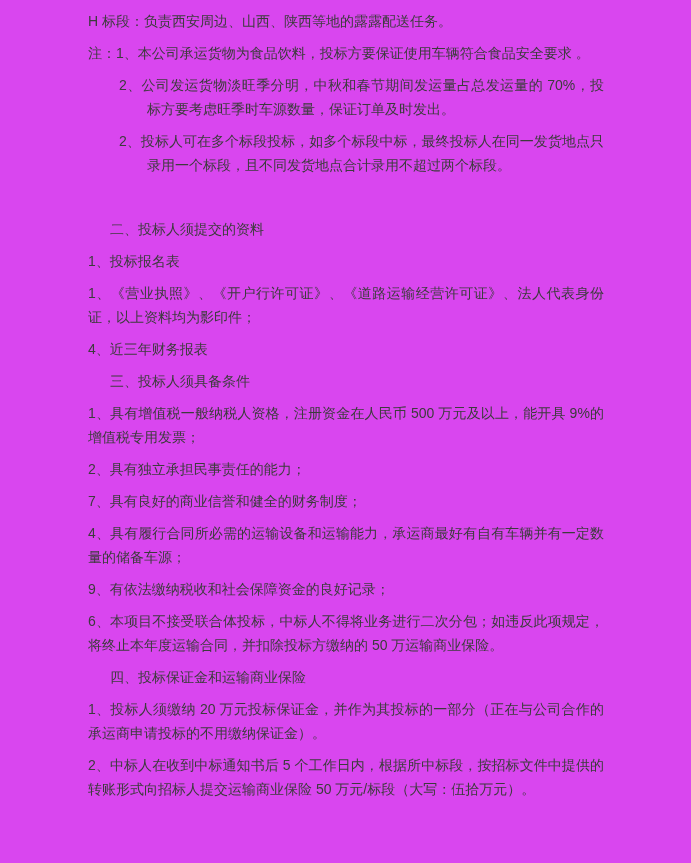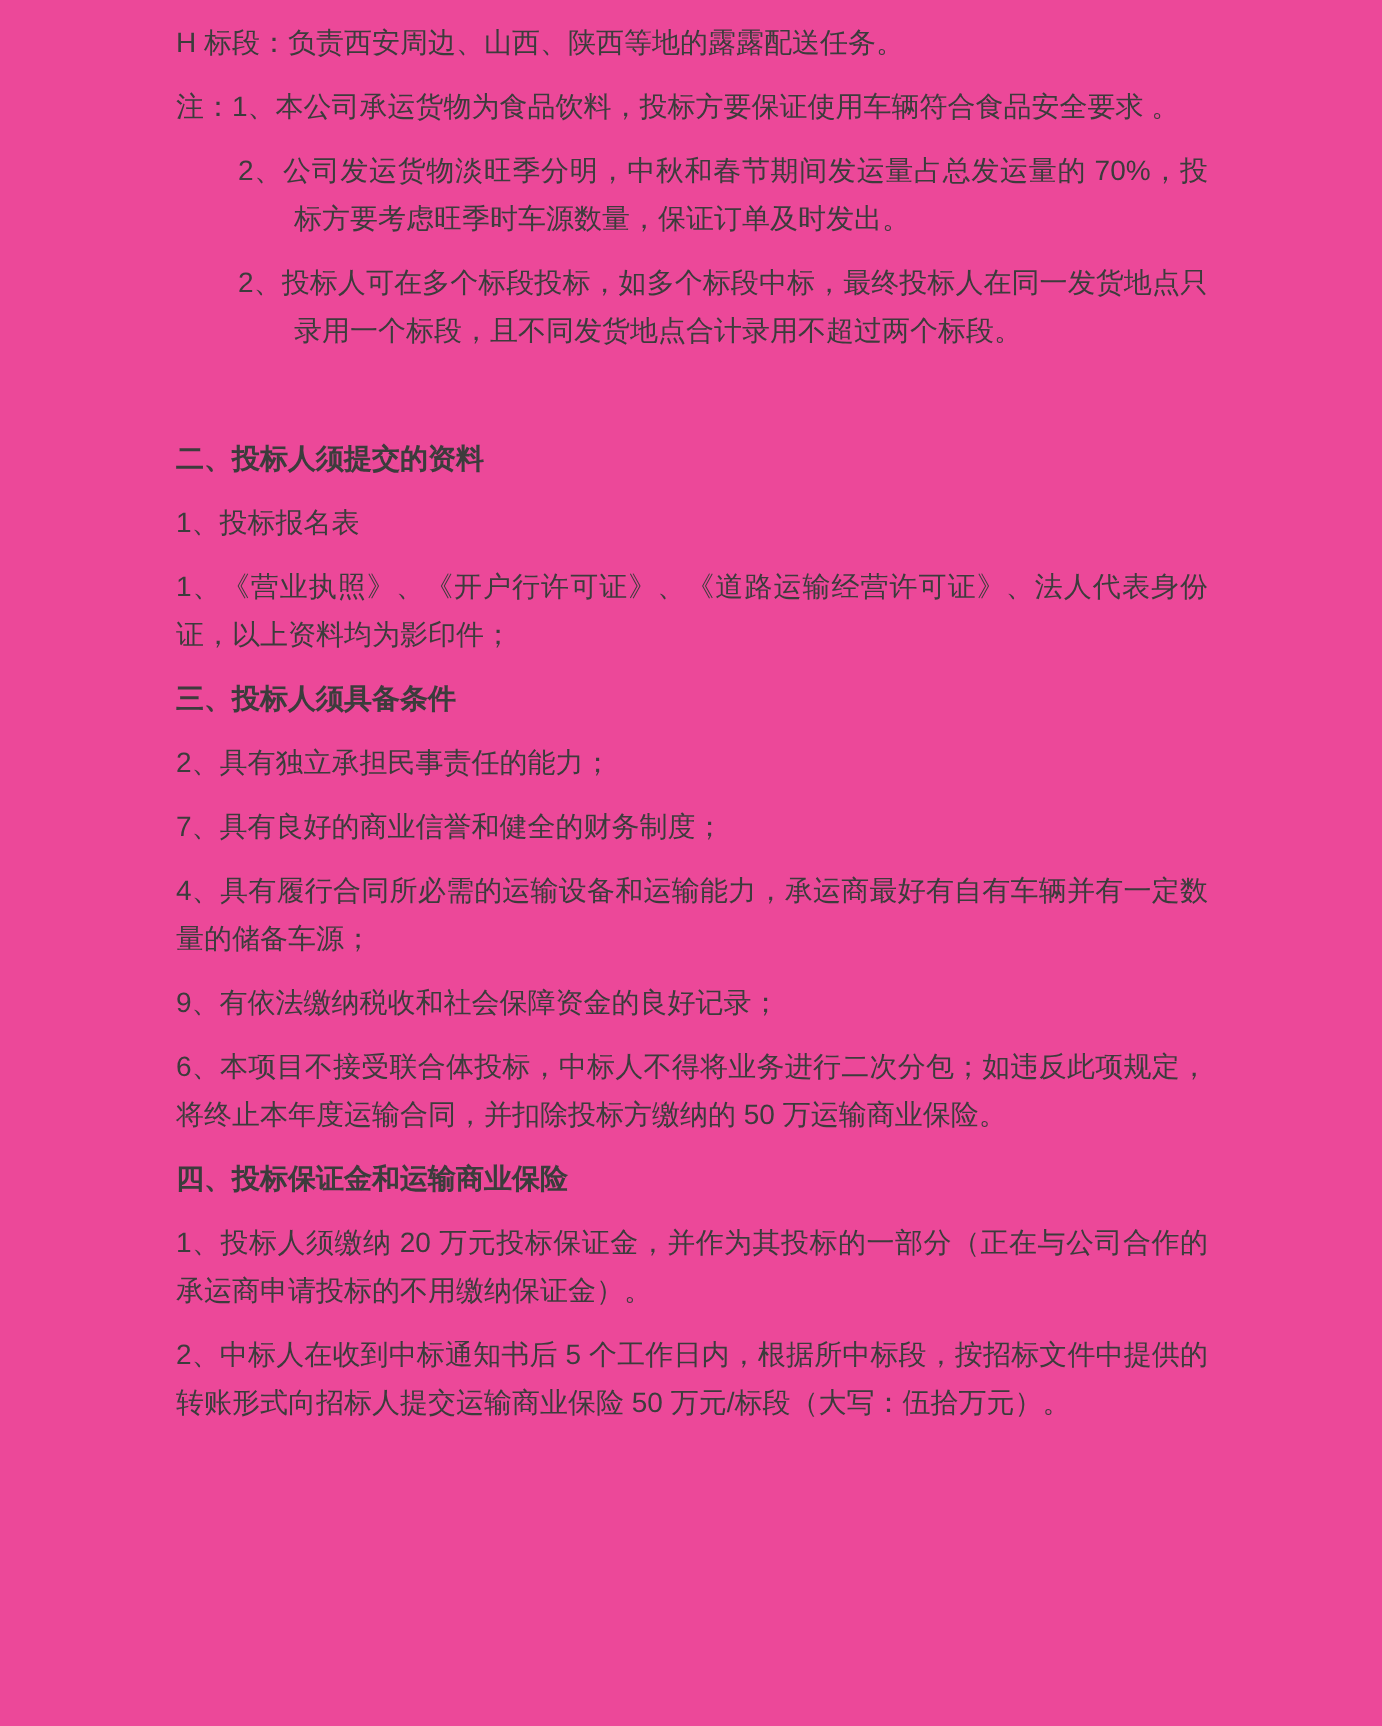--- a/index.html
+++ b/index.html
@@ -15,30 +15,30 @@
     font-size: 14px;
     line-height: 24px;
     color: #3c3c3c;
     -webkit-font-smoothing: antialiased;
   }
   .page {
     box-sizing: border-box;
     width: 691px;
     height: 863px;
     padding: 9px 87px 0 88px;
-    background: #ec4899;
+    background: #d946ef;
   }
   .doc p, .doc h3 {
     margin: 0 0 8px 0;
     font-size: 14px;
     line-height: 24px;
     text-align: justify;
   }
   .doc p.body { font-weight: normal; }
-  .doc h3.heading { font-weight: bold; }
+  .doc h3.heading { font-weight: normal; margin-left: 22px; }
   .doc p.note {
     margin-left: 31px;
     padding-left: 28px;
     text-indent: -28px;
   }
   .doc div.spacer {
     height: 24px;
     margin-bottom: 8px;
   }
 </style>
@@ -48,21 +48,23 @@
 <div class="page">
   <div class="doc">
       <p class="body">H 标段：负责西安周边、山西、陕西等地的露露配送任务。</p>
       <p class="body">注：1、本公司承运货物为食品饮料，投标方要保证使用车辆符合食品安全要求 。</p>
       <p class="note">2、公司发运货物淡旺季分明，中秋和春节期间发运量占总发运量的 70%，投标方要考虑旺季时车源数量，保证订单及时发出。</p>
       <p class="note">2、投标人可在多个标段投标，如多个标段中标，最终投标人在同一发货地点只录用一个标段，且不同发货地点合计录用不超过两个标段。</p>
       <div class="spacer"></div>
       <h3 class="heading">二、投标人须提交的资料</h3>
       <p class="body">1、投标报名表</p>
       <p class="body">1、《营业执照》、《开户行许可证》、《道路运输经营许可证》、法人代表身份证，以上资料均为影印件；</p>
+      <p class="body">4、近三年财务报表</p>
       <h3 class="heading">三、投标人须具备条件</h3>
+      <p class="body">1、具有增值税一般纳税人资格，注册资金在人民币 500 万元及以上，能开具 9%的增值税专用发票；</p>
       <p class="body">2、具有独立承担民事责任的能力；</p>
       <p class="body">7、具有良好的商业信誉和健全的财务制度；</p>
       <p class="body">4、具有履行合同所必需的运输设备和运输能力，承运商最好有自有车辆并有一定数量的储备车源；</p>
       <p class="body">9、有依法缴纳税收和社会保障资金的良好记录；</p>
       <p class="body">6、本项目不接受联合体投标，中标人不得将业务进行二次分包；如违反此项规定，将终止本年度运输合同，并扣除投标方缴纳的 50 万运输商业保险。</p>
       <h3 class="heading">四、投标保证金和运输商业保险</h3>
       <p class="body">1、投标人须缴纳 20 万元投标保证金，并作为其投标的一部分（正在与公司合作的承运商申请投标的不用缴纳保证金）。</p>
       <p class="body">2、中标人在收到中标通知书后 5 个工作日内，根据所中标段，按招标文件中提供的转账形式向招标人提交运输商业保险 50 万元/标段（大写：伍拾万元）。</p>
     </div>
 </div>

